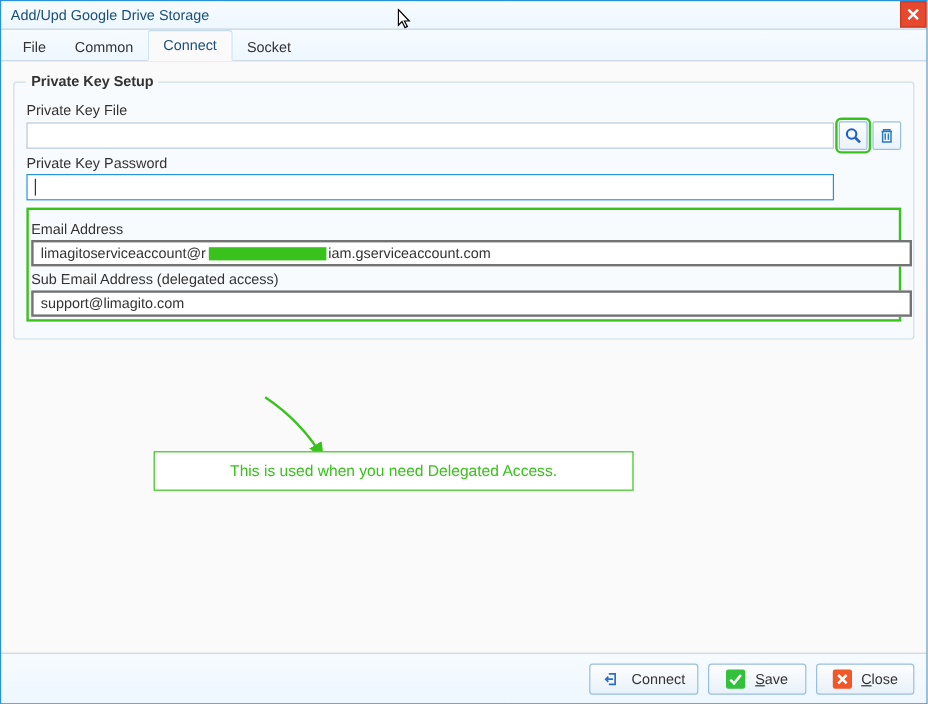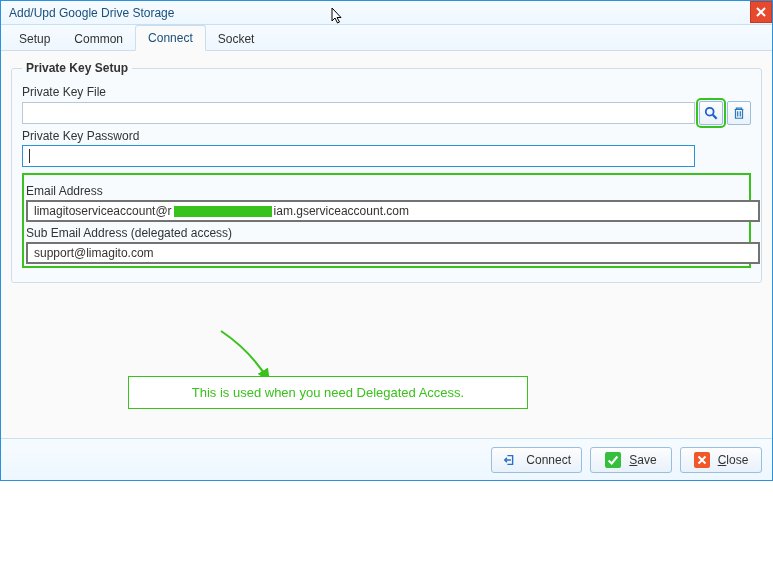--- a/index.html
+++ b/index.html
@@ -5,21 +5,21 @@
   * { box-sizing: border-box; }
   html, body {
     margin: 0; padding: 0;
     width: 773px; height: 587px;
     font-family: "Segoe UI", Tahoma, sans-serif;
     font-size: 12px;
     background: #fff;
     overflow: hidden;
   }
   .window {
-    width: 773px; height: 481px;
+    width: 773px; height: 587px;
     border: 1px solid #2a91dc;
     display: flex; flex-direction: column;
     background: #a3a3a3;
   }
   .titlebar {
     height: 24px;
     background: linear-gradient(#f6fbff, #eef7ff);
     border-bottom: 1px solid #c8dff2;
     display: flex; align-items: center;
     padding: 0 0 0 8px;
@@ -207,21 +207,21 @@
       <svg viewBox="0 0 10 10">
           <path d="M1 1 L9 9 M9 1 L1 9" stroke="#fff" stroke-width="2"></path>
         </svg>
     </div>
     <svg class="cursor" viewBox="0 0 14 18">
       <path d="M1 1 L1 14 L4 11 L6.5 16 L8.5 15 L6 10.5 L10 10.5 Z" fill="#fff" stroke="#000" stroke-width="1"></path>
     </svg>
   </div>
 
   <div class="tabbar">
-    <div class="tab">Setup</div>
+    <div class="tab">File</div>
     <div class="tab">Common</div>
     <div class="tab active">Connect</div>
     <div class="tab">Socket</div>
   </div>
 
   <div class="content">
     <fieldset class="pks">
       <legend>Private Key Setup</legend>
 
       <div class="field-label">Private Key File</div>

